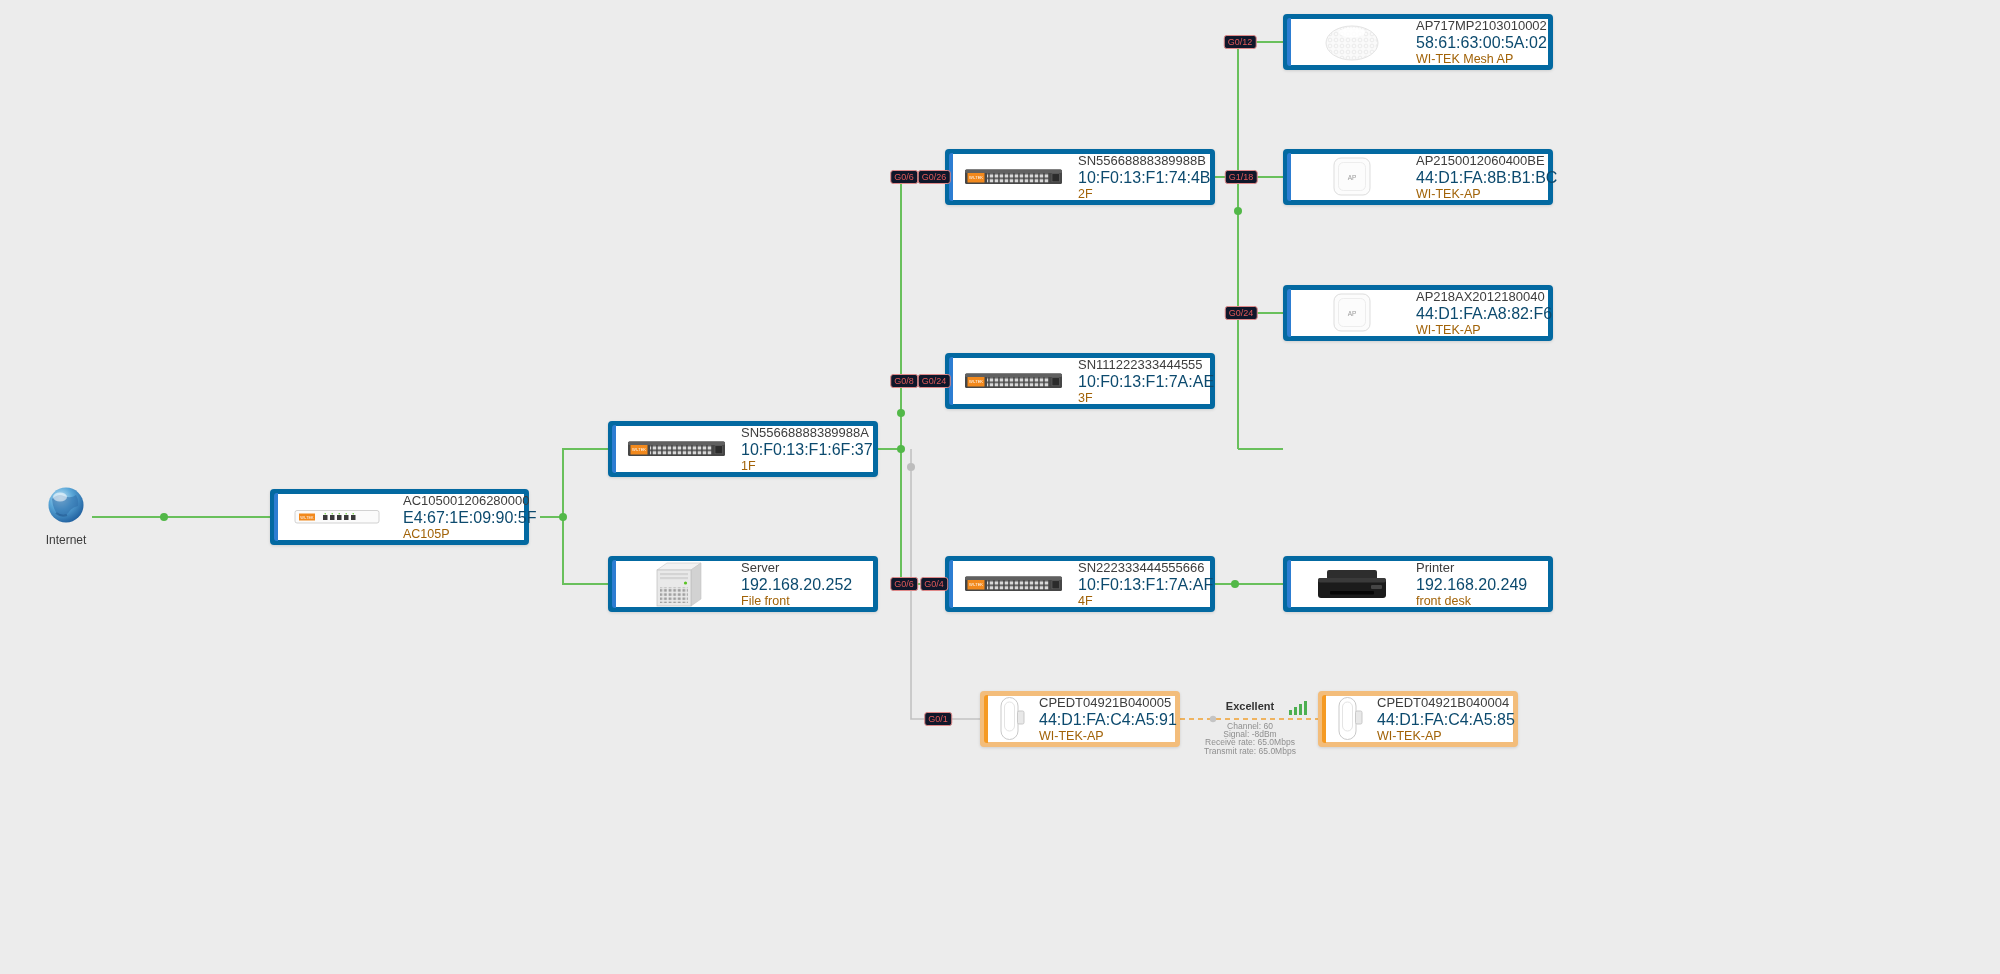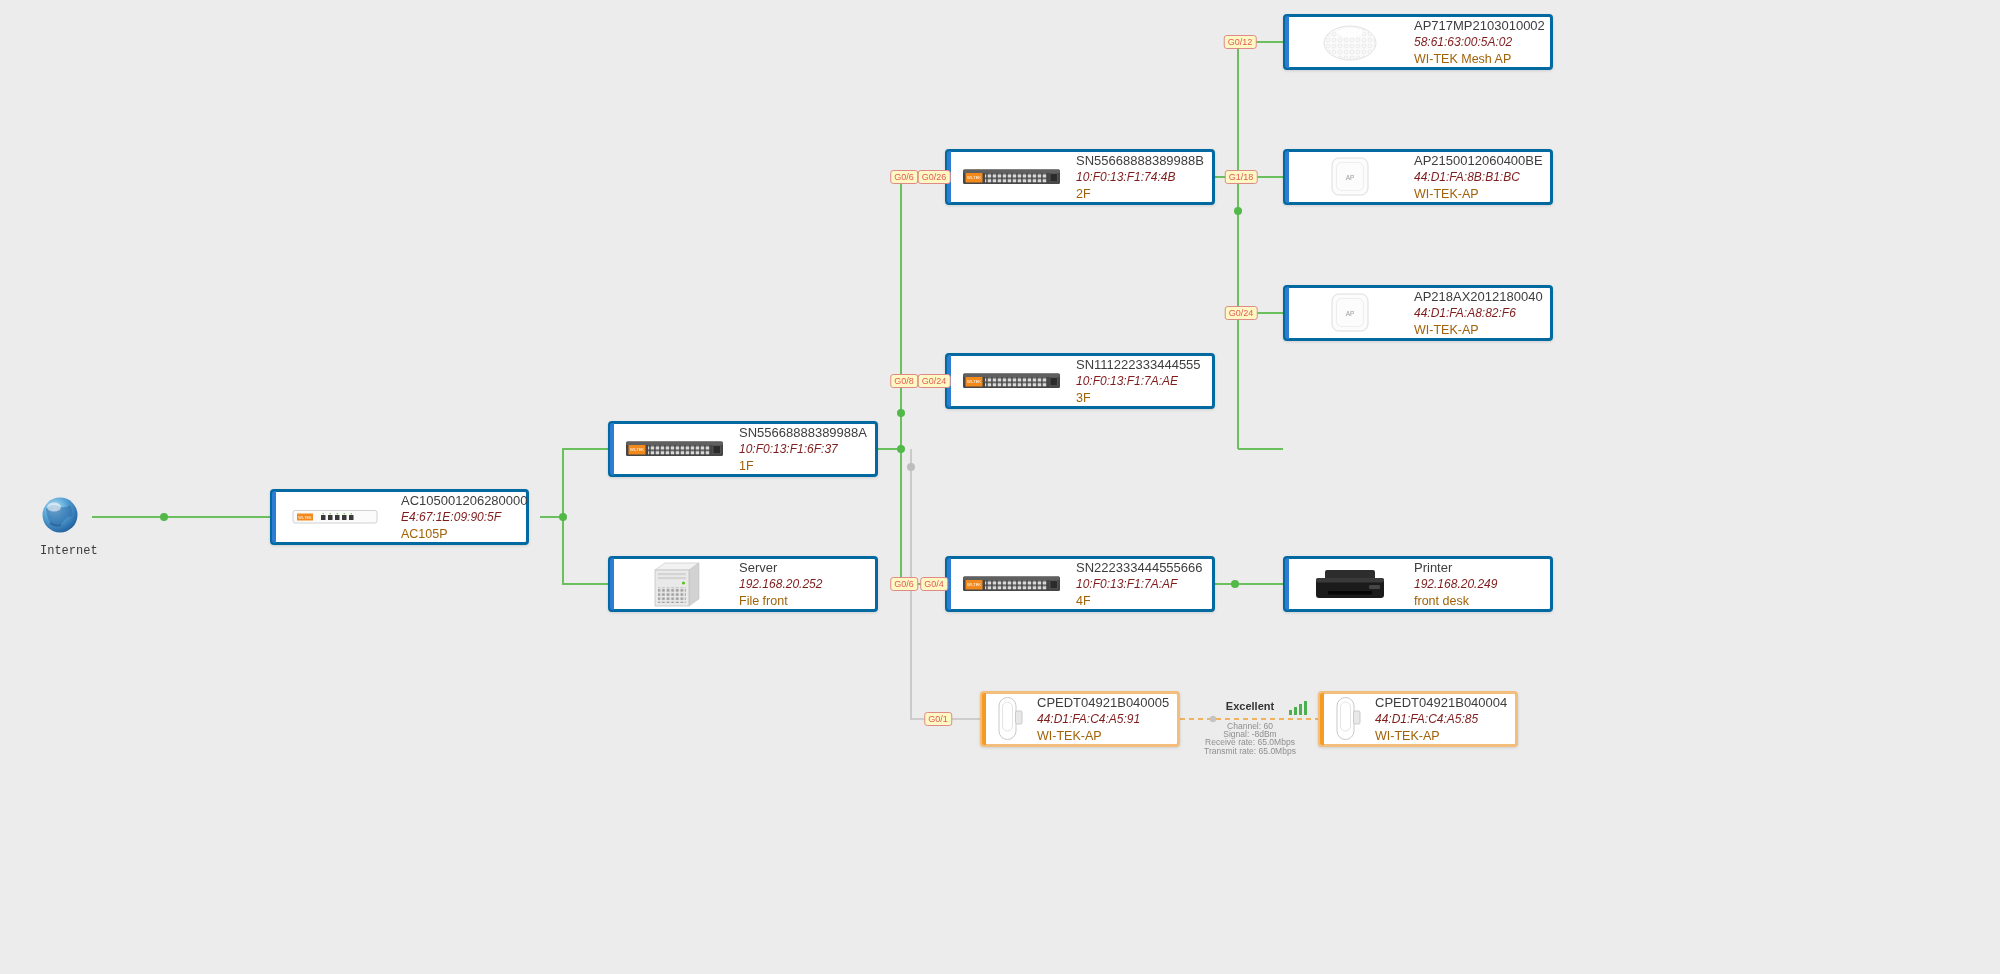--- a/index.html
+++ b/index.html
@@ -9,52 +9,52 @@
     font-family:"Liberation Sans", sans-serif;
     -webkit-font-smoothing:antialiased;
   }
   #canvas { position:relative; width:2000px; height:974px; overflow:hidden; }
 
   #links { position:absolute; left:0; top:0; z-index:1; }
 
   .node {
     position:absolute; height:56px; z-index:3;
     background:#ffffff;
-    border:3px solid #0369a1;
+    border:5px solid #0369a1;
     border-radius:4px;
     box-shadow:0 1px 3px rgba(0,0,0,.12);
     display:flex; align-items:center;
     box-sizing:border-box;
     cursor:pointer;
   }
   .node::before {
     content:""; position:absolute; left:-1px; top:-1px; bottom:-1px; width:4px;
     background:#2d7dd2; border-radius:3px 0 0 3px;
   }
   .node.orange { border-color:#f3bd7b; }
   .node.orange::before { background:#f59a23; }
 
   .node-img { width:128px; flex:none; display:flex; align-items:center; justify-content:center; }
   .node.small .node-img { width:54px; }
 
   .node-text { display:flex; flex-direction:column; line-height:17px; min-width:0; }
   .t1 { font-size:13px;   color:#3d3d3d; white-space:nowrap; }
-  .t2 { font-size:12px;   color:#7f1d1d; white-space:nowrap;font-style:italic; }
+  .t2 { font-size:16px;   color:#0c4a6e; white-space:nowrap; }
   .t3 { font-size:12.5px; color:#a16207; white-space:nowrap; }
 
   .port {
     position:absolute; z-index:4;
     transform:translate(-50%,-50%);
     font-size:9px; line-height:12px;
-    color:#e05a5a; background:#fef9c3;
+    color:#e05a5a; background:#0f172a;
     border:1px solid #e08989; border-radius:3px;
     padding:0 3px; white-space:nowrap;
   }
 
-  .internet { position:absolute; left:40px; top:495px; width:52px; z-index:3; cursor:pointer;font-family:Liberation Mono, monospace; }
+  .internet { position:absolute; left:40px; top:485px; width:52px; text-align:center; z-index:3; cursor:pointer; }
   .internet-label { margin-top:4px; font-size:12px; color:#3c3c3c; }
 
   .wl-quality {
     position:absolute; left:1205px; top:700px; width:90px; z-index:4;
     text-align:center; font-size:11px; color:#333333;font-weight:bold;
   }
   .wl-bars { position:absolute; left:1289px; top:701px; z-index:4; }
   .wl-stats {
     position:absolute; left:1193px; top:722px; width:114px; z-index:4;
     text-align:center; font-size:8.5px; line-height:8.2px; color:#8f8f8f;

